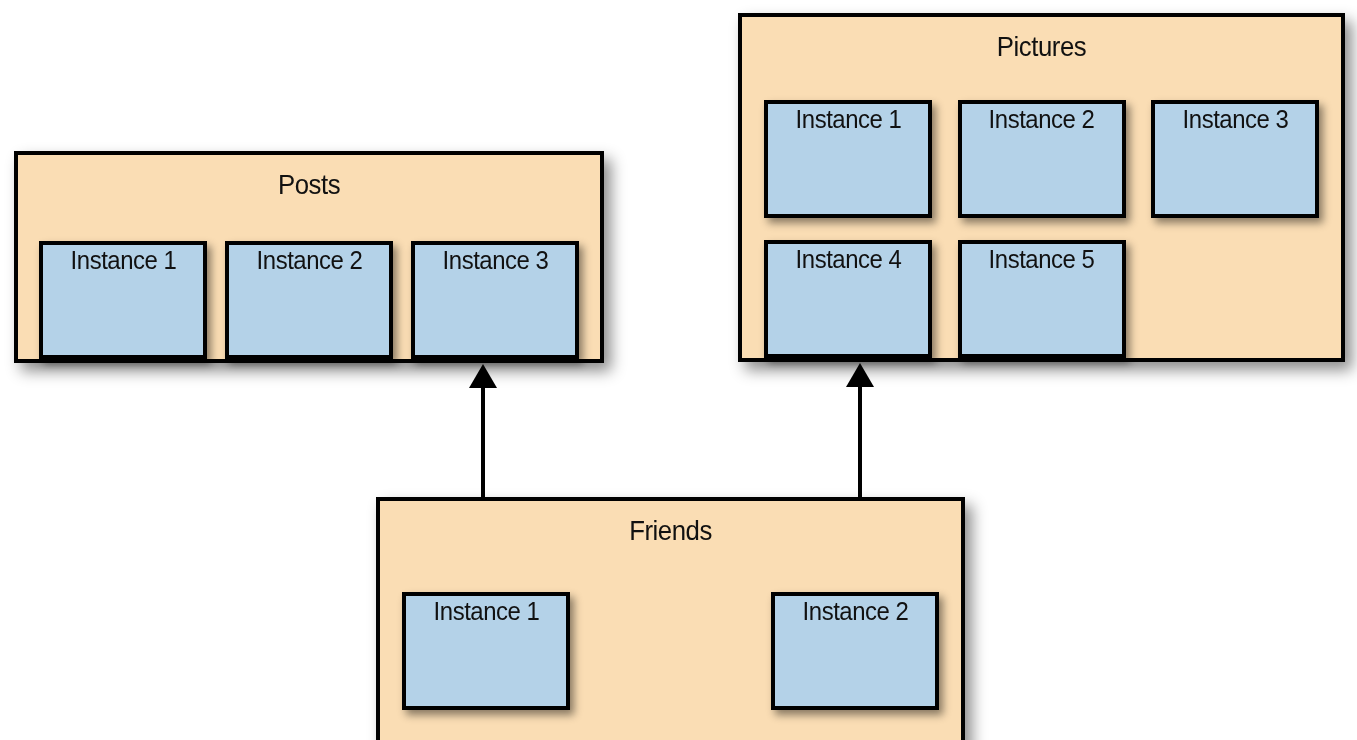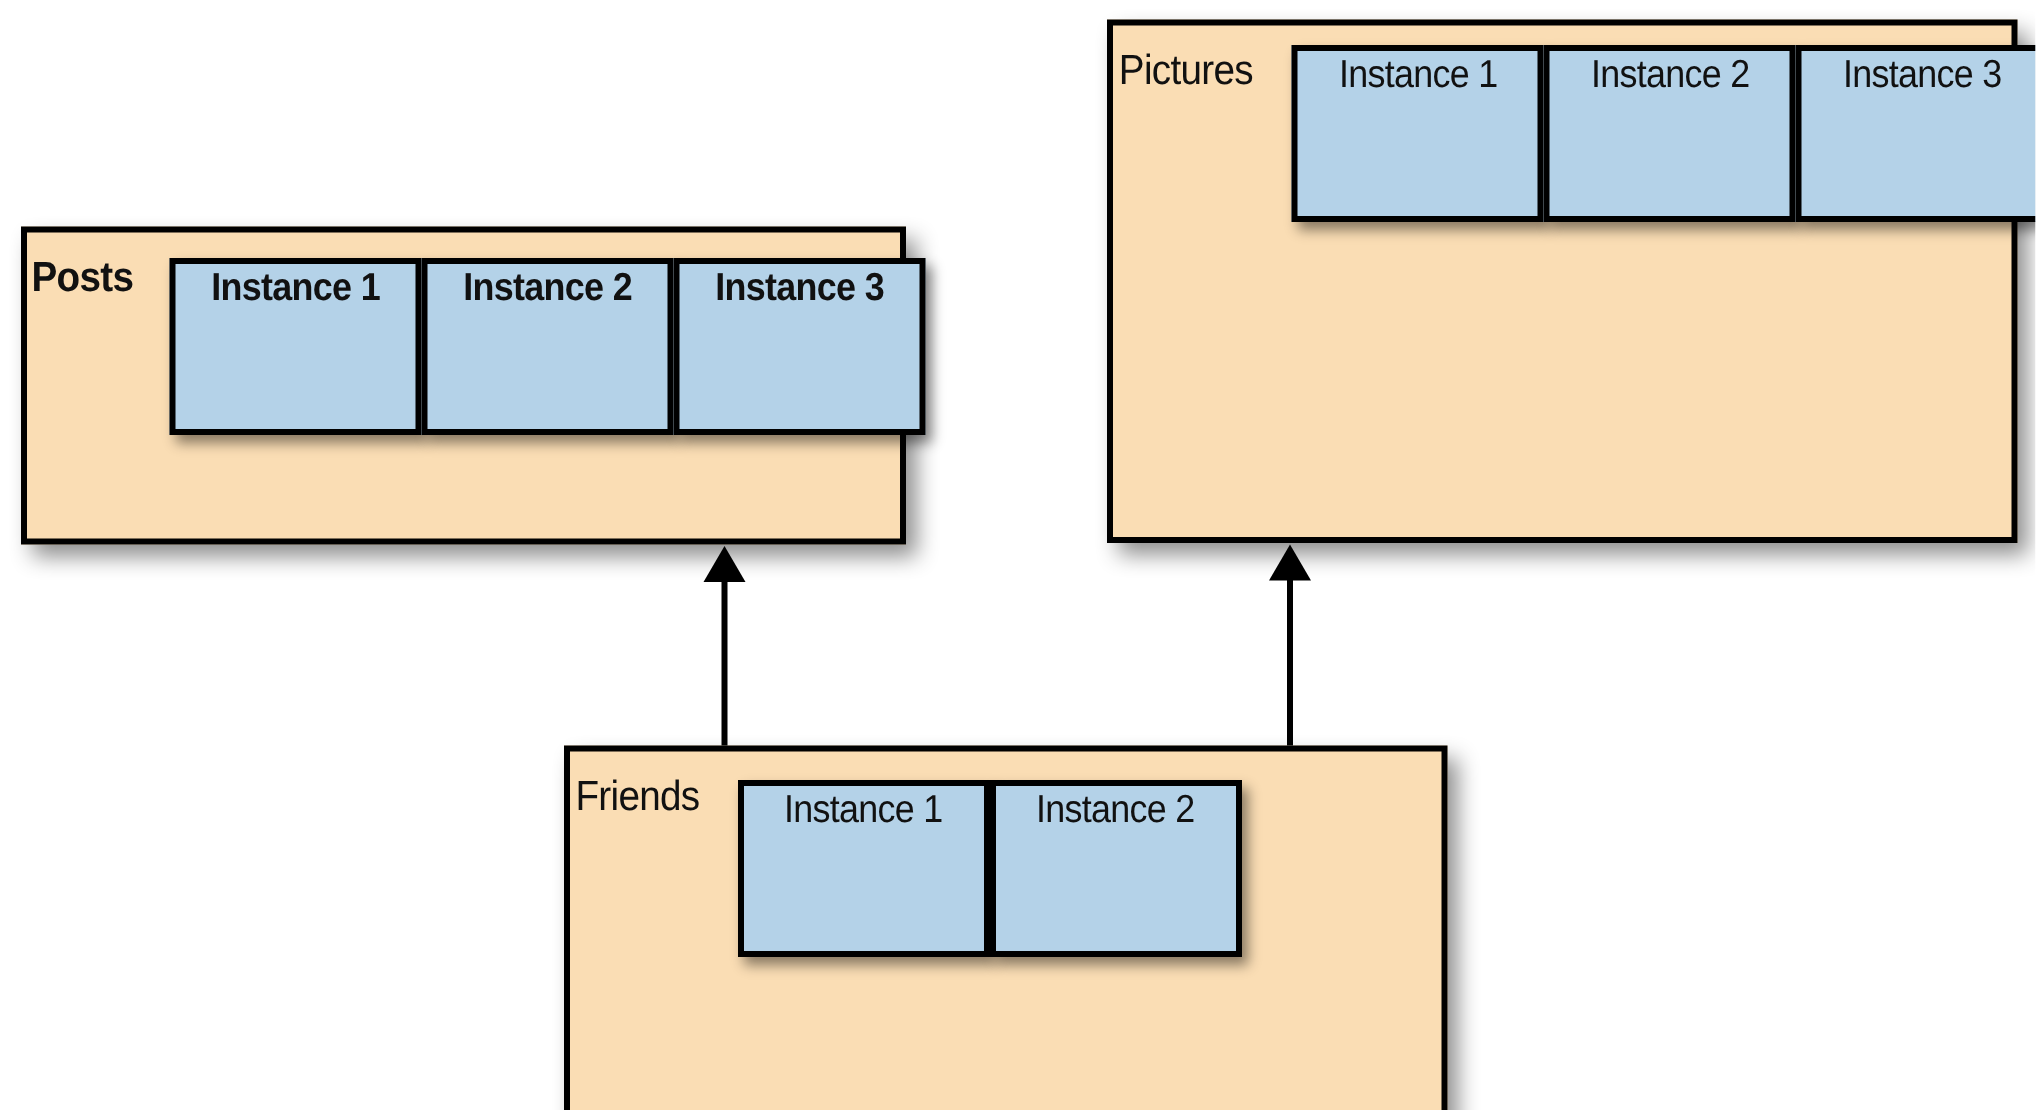--- a/index.html
+++ b/index.html
@@ -17,22 +17,23 @@
   }
 
   
   .container-box {
     position: absolute;
     box-sizing: border-box;
     background: #FADDB4;
     border: 4px solid #000000;
     box-shadow: 7px 8px 14px rgba(0,0,0,0.45);
     display: flex;
-    flex-direction: row;
+    flex-direction: column;
     align-items: stretch;
+    gap: 20px;
   }
   .container-title {
     text-align: center;
     font-size: 28px;
     letter-spacing: -0.5px;
     color: #111111;
     margin-top: 12px;
     height: 40px;
     line-height: 36px;
     transform: scaleX(0.92);
@@ -54,21 +55,21 @@
     font-size: 26px;
     letter-spacing: -0.5px;
     color: #111111;
     transform: scaleX(0.92);
     white-space: nowrap;
   }
 
   
   #box-posts {
     left: 14px; top: 151px;
-    width: 590px; height: 212px; font-weight: bold;
+    width: 590px; height: 212px;
   }
   #box-posts .instances-row {
     display: flex;
     justify-content: space-between;
     padding: 0 21px;
     margin-top: 17px;
   }
 
   #box-pictures {
     left: 738px; top: 13px;
@@ -142,20 +143,26 @@
     <div class="instances-grid">
       <div class="instance-box">
         <span class="instance-label">Instance 1</span>
       </div>
       <div class="instance-box">
         <span class="instance-label">Instance 2</span>
       </div>
       <div class="instance-box">
         <span class="instance-label">Instance 3</span>
       </div>
+      <div class="instance-box">
+        <span class="instance-label">Instance 4</span>
+      </div>
+      <div class="instance-box">
+        <span class="instance-label">Instance 5</span>
+      </div>
     </div>
   </div>
 
   <div class="container-box" id="box-friends">
     <div class="container-title">Friends</div>
     <div class="instances-row">
       <div class="instance-box">
         <span class="instance-label">Instance 1</span>
       </div>
       <div class="instance-box">

